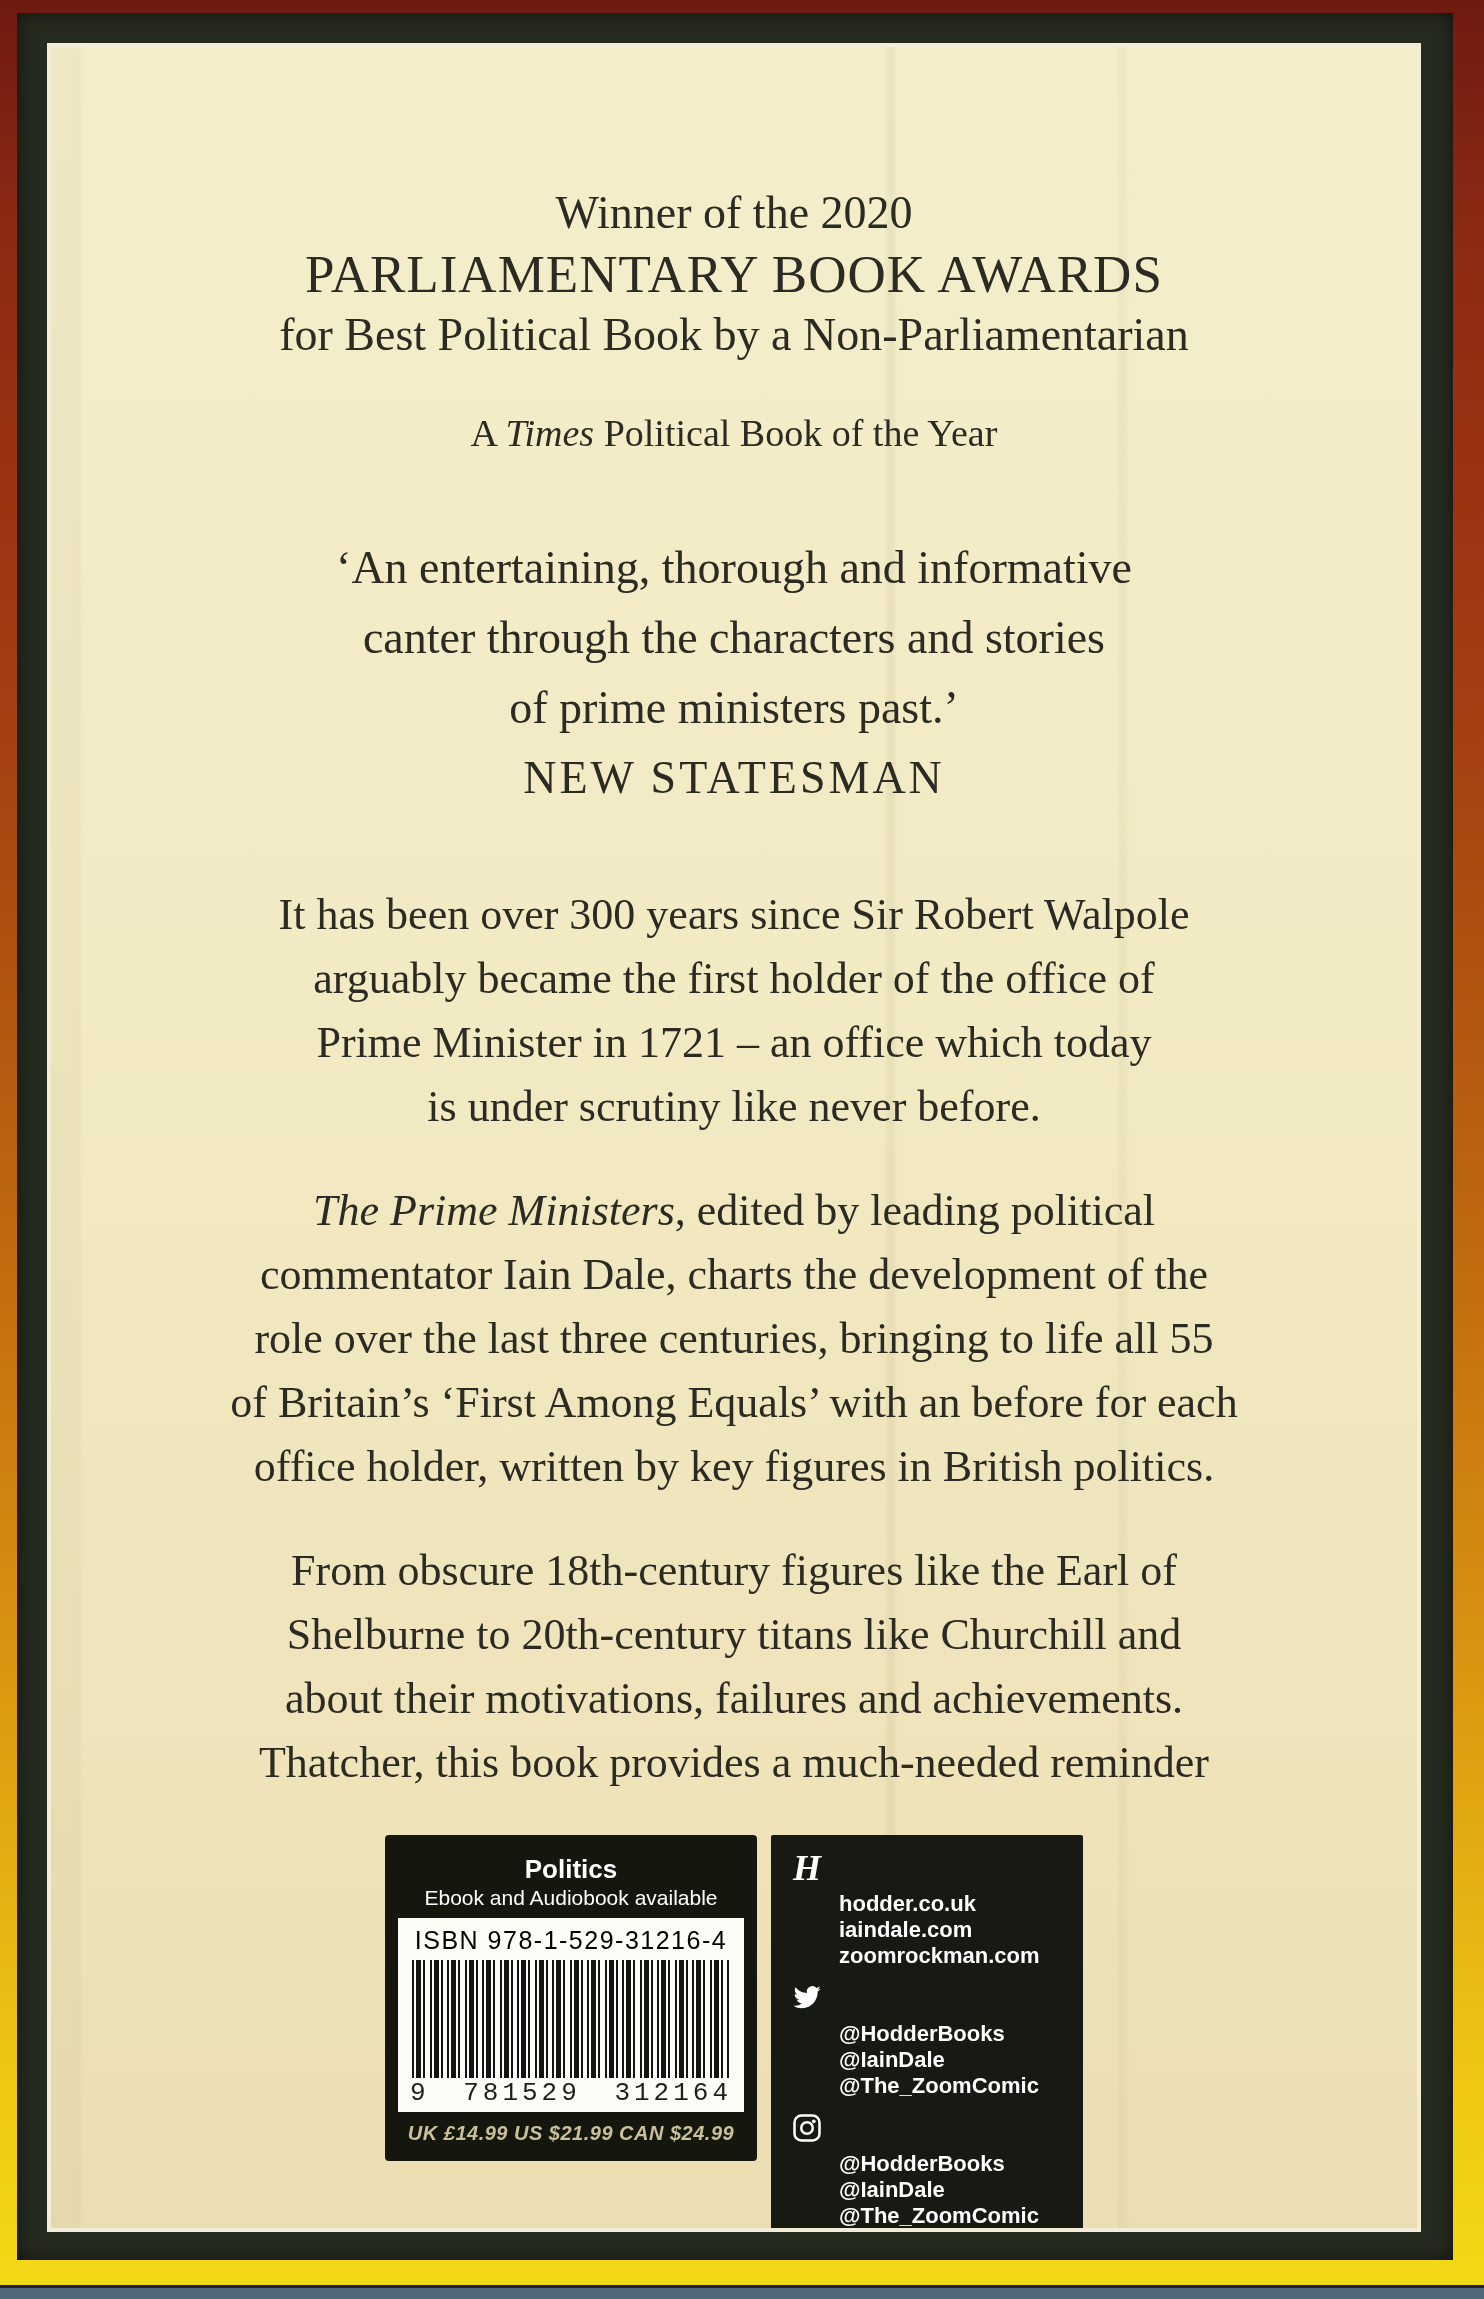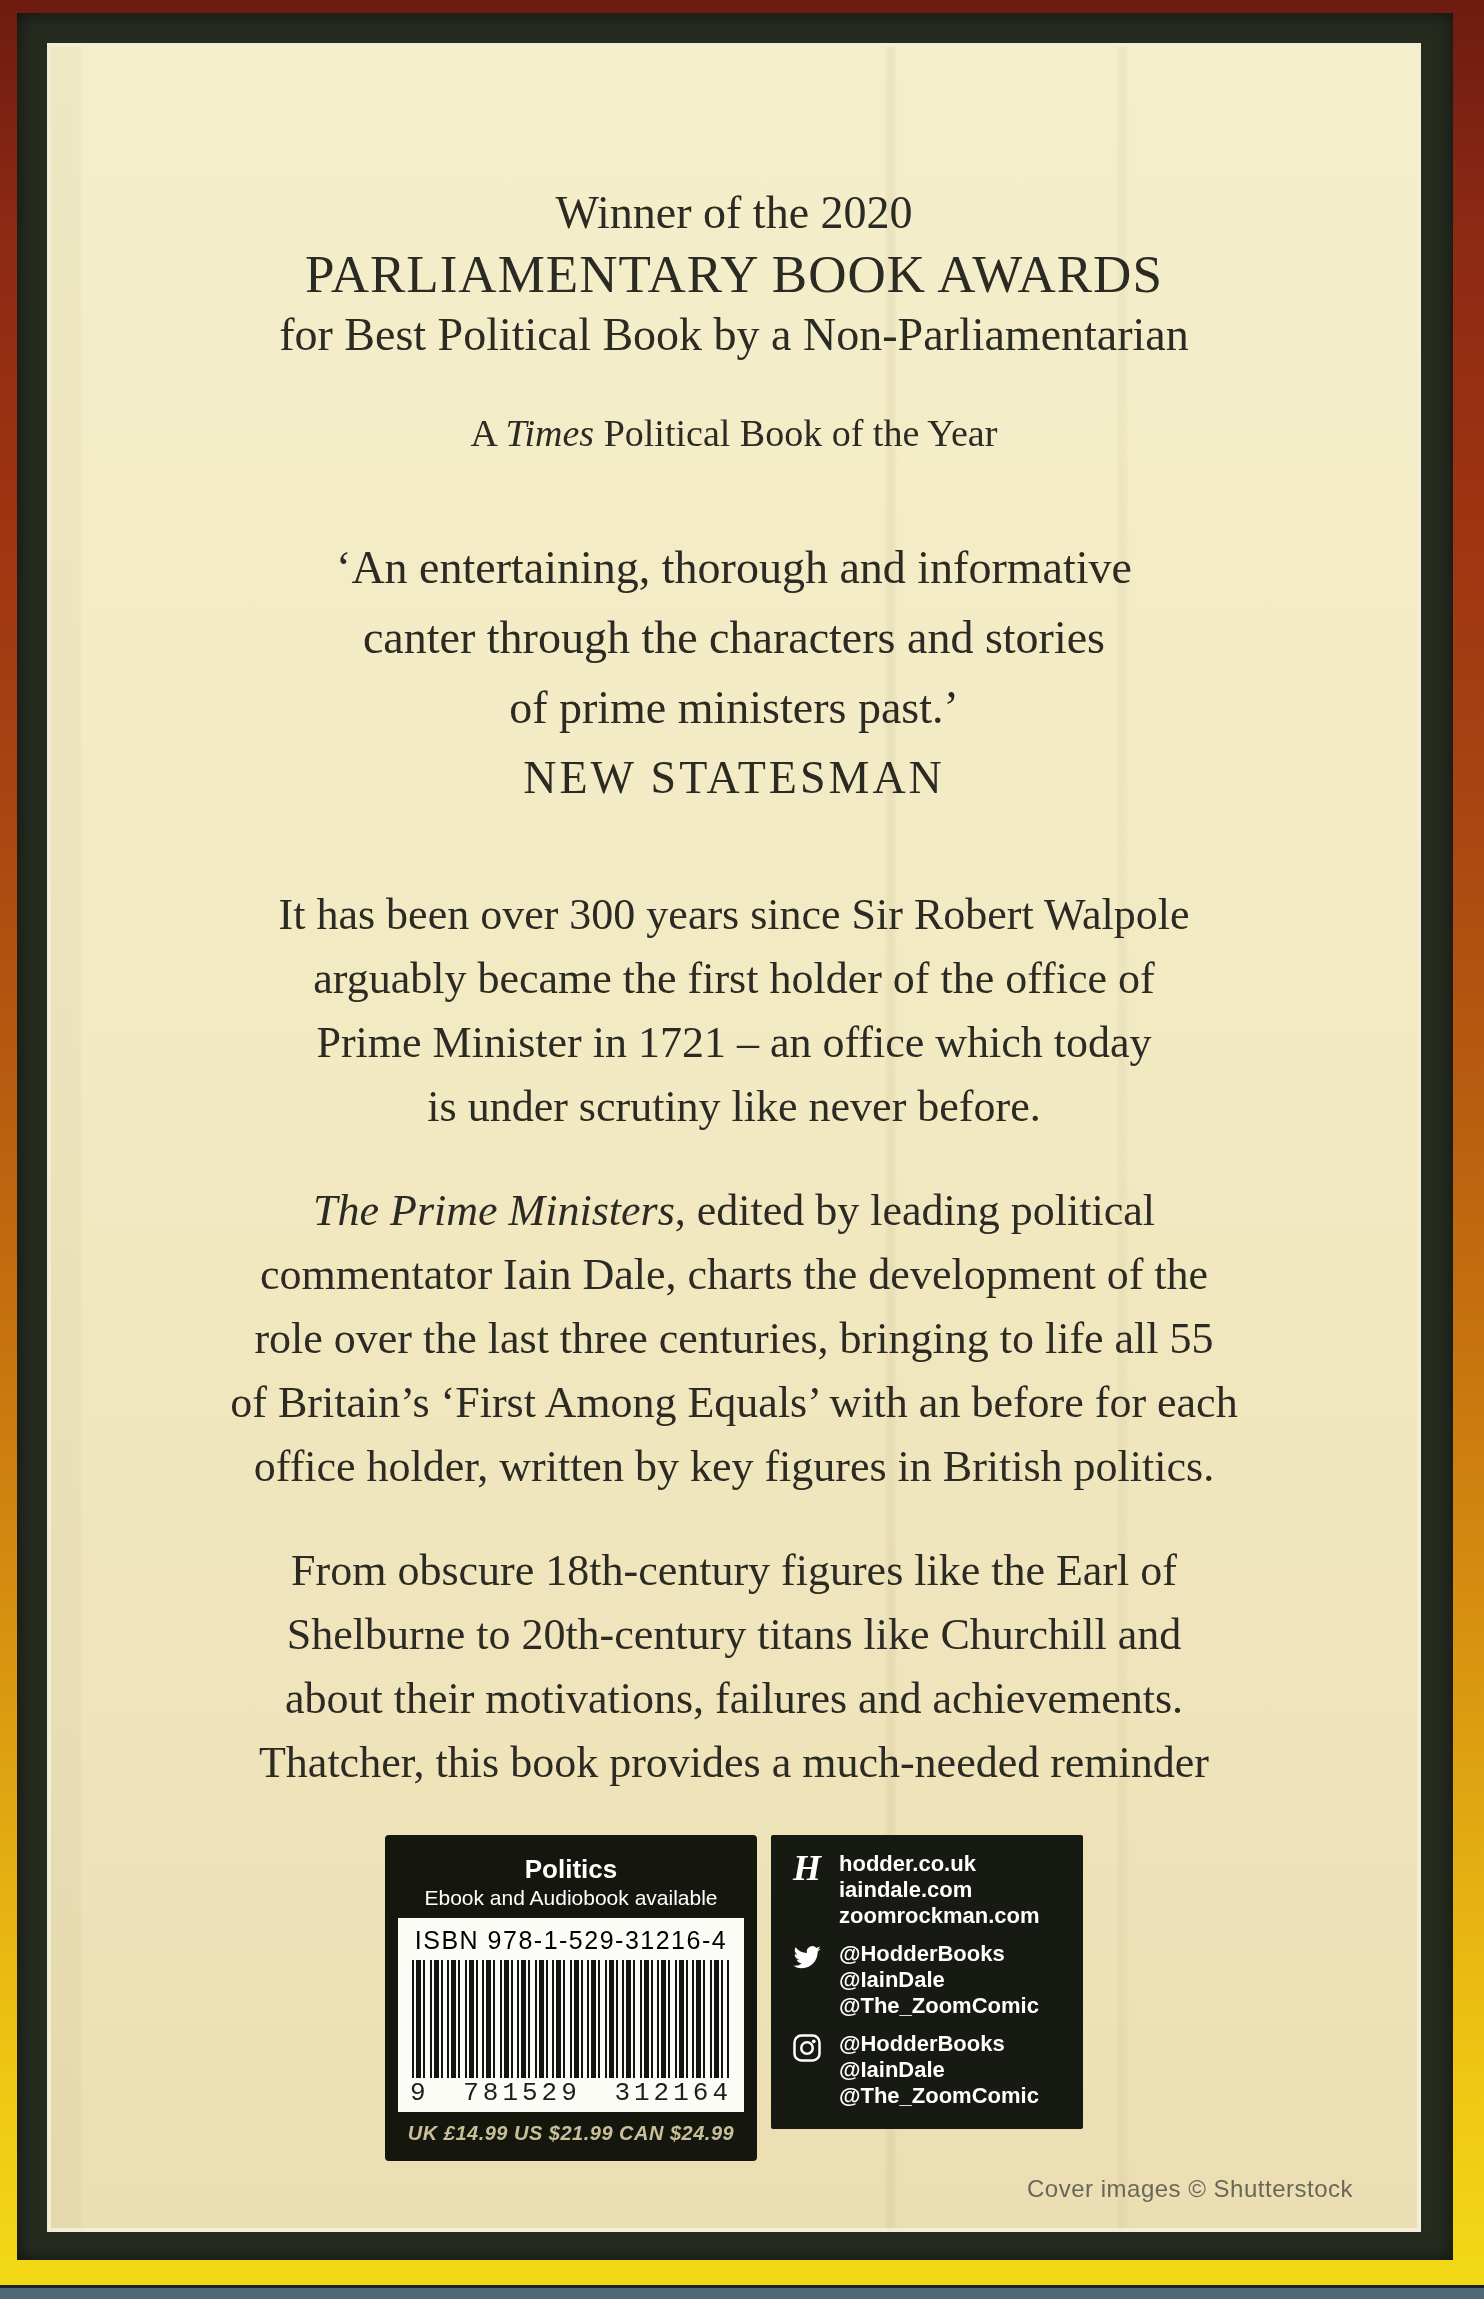--- a/index.html
+++ b/index.html
@@ -58,21 +58,21 @@
       #141414 29px 31px, transparent 31px 35px);}
   .bc-digits{font-family:"Liberation Mono", monospace;font-size:26px;line-height:30px;
     color:#1e1e1e;letter-spacing:4px;word-spacing:14px;}
   .bc-price{margin-top:5px;text-align:center;color:#c9c099;font-size:20px;font-weight:bold;
     line-height:24px;padding:4px 0 3px;letter-spacing:.5px;font-style:italic;}
   
   .pub-box{width:312px;background:#171a12;color:#fff;padding:16px 16px 8px;box-sizing:border-box;
     font-family:"Liberation Sans", sans-serif;text-align:left;border-radius:2px;}
   .pub-row{display:flex;gap:12px;margin-bottom:12px;}
   .pub-icon{width:40px;flex:none;display:flex;justify-content:center;align-items:flex-start;padding-top:2px;}
-  .pub-lines{font-size:22px;line-height:26px;font-weight:bold;}
+  .pub-lines{font-size:22px;line-height:26px;font-weight:bold;margin-top:40px;}
   .hodder-h{font-family:"Liberation Serif", serif;font-style:italic;font-weight:bold;
     font-size:36px;line-height:30px;color:#fff;}
   .credit{margin-top:14px;font-family:"Liberation Sans", sans-serif;font-size:24px;
     color:#6a675a;text-align:right;letter-spacing:.5px;}
   .bottom-strip{position:absolute;left:0;right:0;bottom:0;height:11px;background:#4f6878;
     border-top:3px solid #1b2228;}
 </style>
 </head>
 <body>
 

